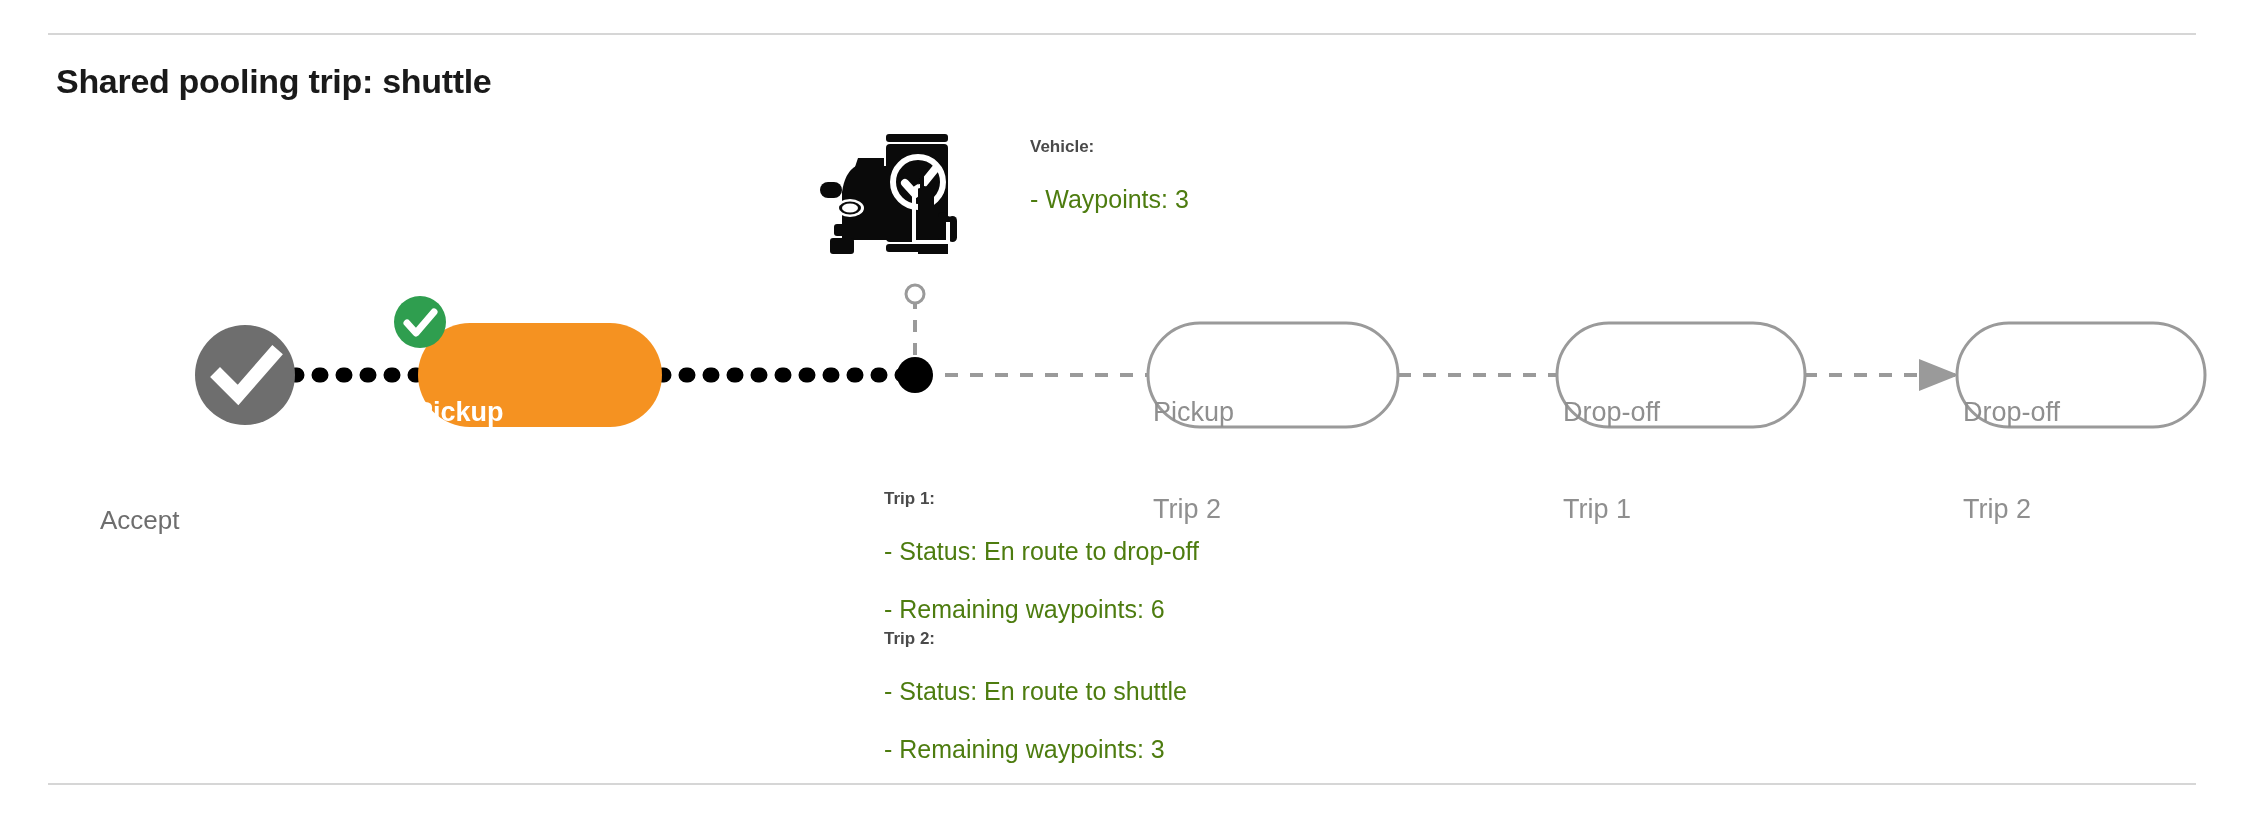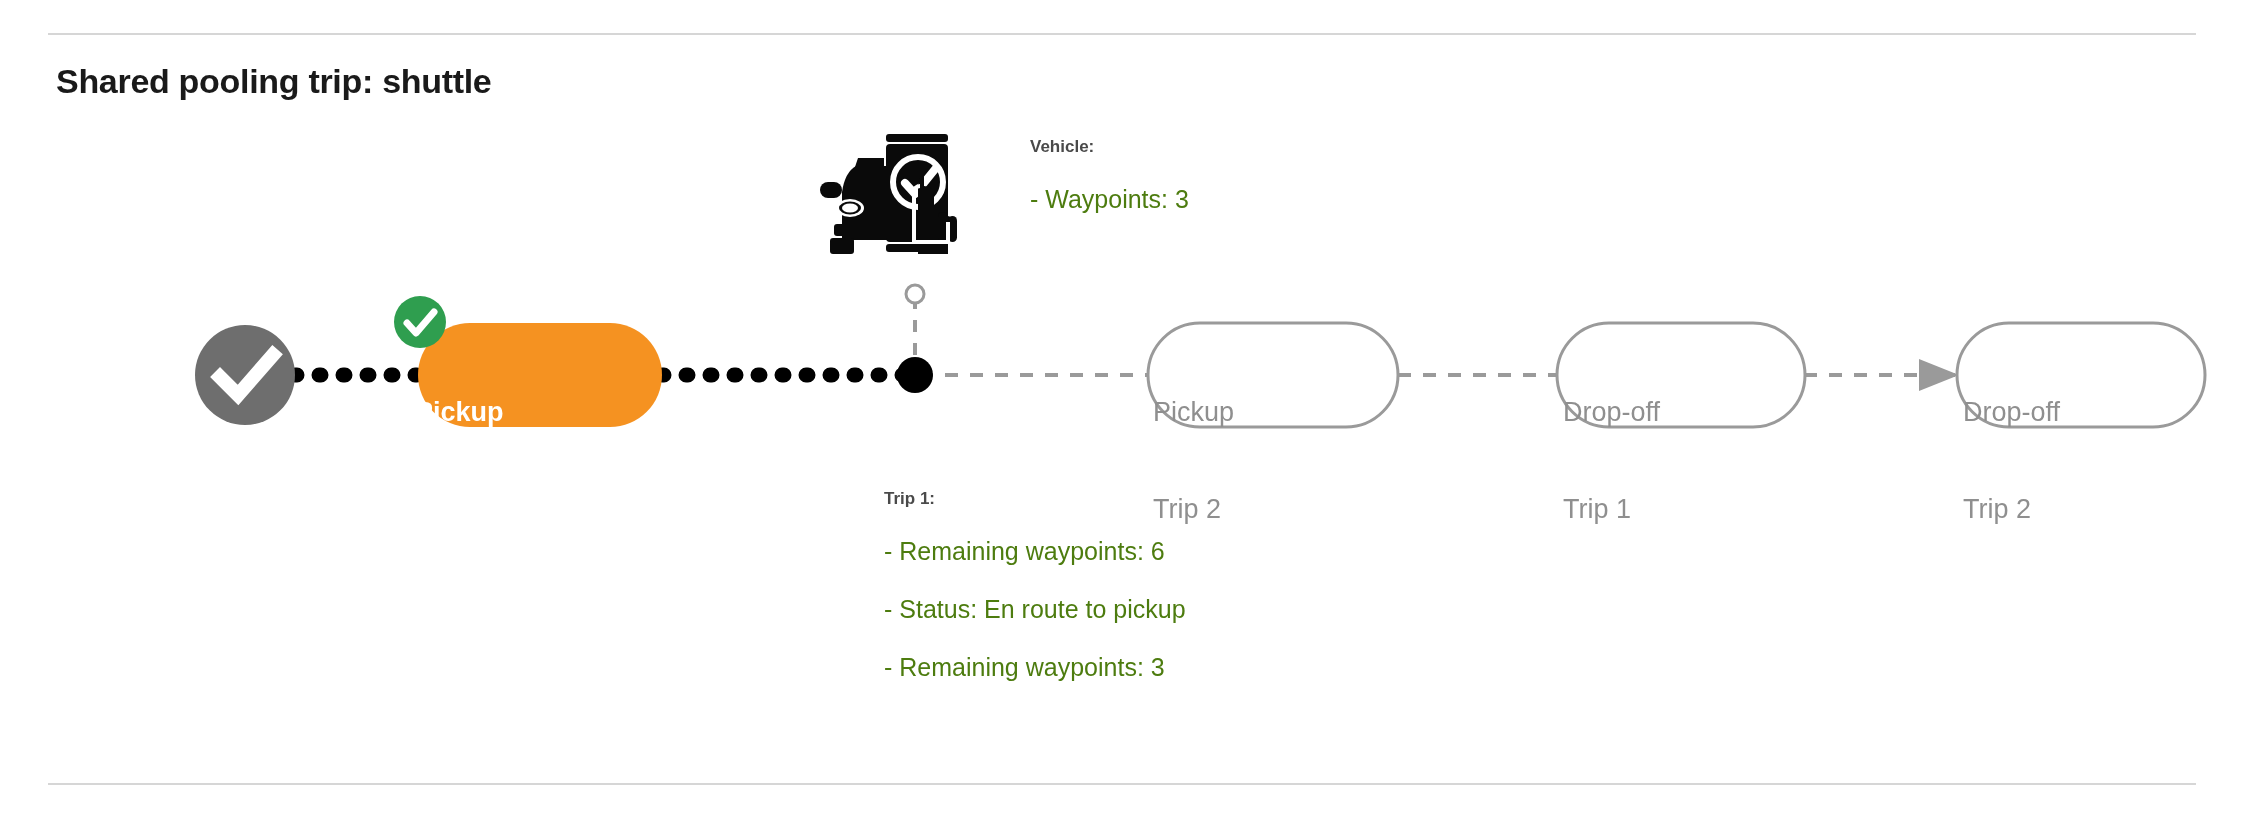--- a/index.html
+++ b/index.html
@@ -193,20 +193,21 @@
       <g fill="#0a0a0a">
         <path d="M112 66 q10 0 10 10 l0 26 l6 -4 q10 -5 14 3 q6 9 -2 15 l-4 4 l0 14 l-30 0 l0 -68 q0 -10 6 -10 z"></path>
         <rect x="126" y="92" width="9" height="30" rx="4.5"></rect>
         <rect x="136" y="96" width="9" height="26" rx="4.5"></rect>
       </g>
       <path d="M108 66 q-6 0 -6 8 l0 48 l34 0 l0 -20" fill="none" stroke="#ffffff" stroke-width="4"></path>
     </svg>
   </div>
 
   <div class="node-label" id="accept-assignments-label">
+    <div>Accept</div>
   </div>
 
   <div class="node-label pill-orange-text" id="pickup-trip-1-label">
     <div>Pickup</div>
     <div>Trip 1</div>
   </div>
 
   <div class="node-label pill-outline-text" id="pickup-trip-2-label">
     <div>Pickup</div>
     <div>Trip 2</div>
@@ -222,18 +223,20 @@
     <div>Trip 2</div>
   </div>
 
   <div class="info-block" id="vehicle-info">
     <div class="info-head"><span>Vehicle</span><span class="colon">:</span></div>
     <div class="info-line">- Waypoints: 3</div>
   </div>
 
   <div class="info-block" id="trip-info">
     <div class="info-head"><span>Trip 1</span><span class="colon">:</span></div>
+    <div class="info-line">- Status:  En route to drop-off</div>
     <div class="info-line">- Remaining waypoints: 6</div>
-    <div class="info-line">- Status:  En route to pickup</div>
+    <div class="info-head"><span>Trip 2</span><span class="colon">:</span></div>
+    <div class="info-line">- Status:  En route to shuttle</div>
     <div class="info-line">- Remaining waypoints: 3</div>
   </div>
 
 </div>
 
 </body></html>

